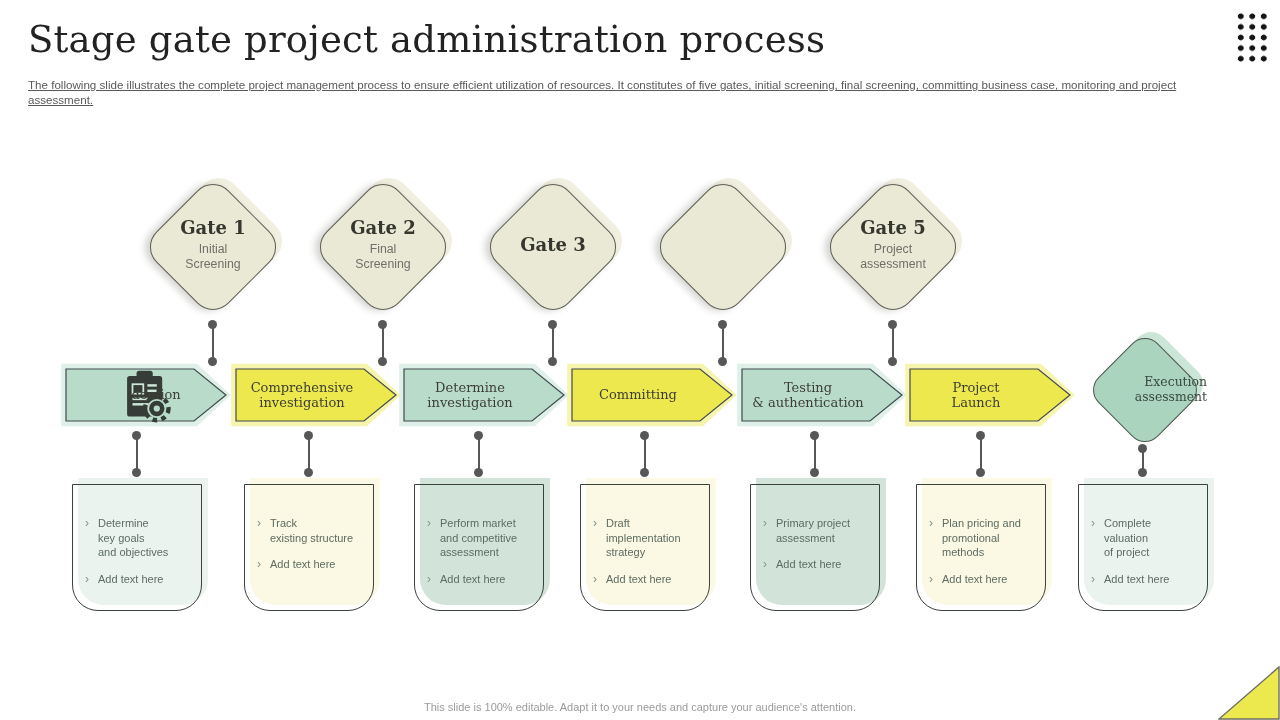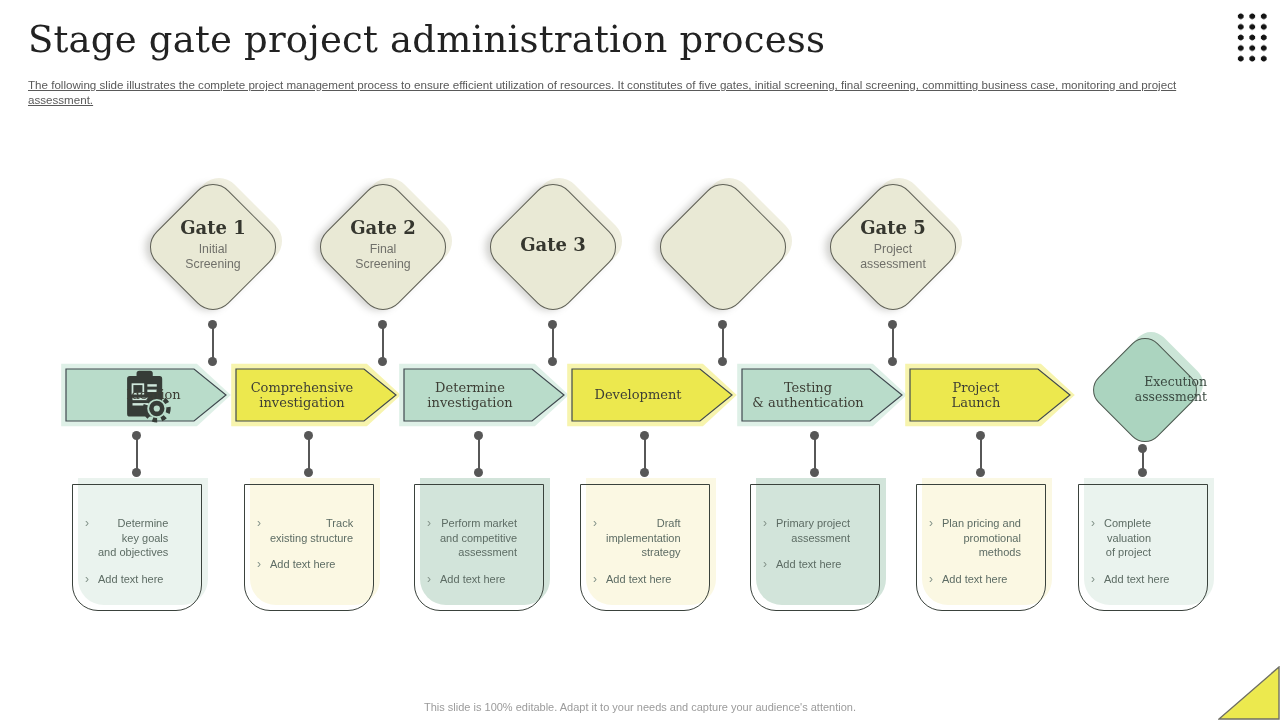--- a/index.html
+++ b/index.html
@@ -96,21 +96,21 @@
     position:absolute; inset:0; border:1px solid #3a423c;
     border-radius:0 0 26px 26px;
   }
   .note-content {
     position:absolute; inset:0; padding:32px 8px 12px 13px;
     display:flex; flex-direction:column; gap:12px;
   }
   .bullet { display:flex; gap:9px; }
   .chev { font-size:12px; line-height:1.3; color:#84938a; flex:0 0 auto; }
   .bt {
-    font-size:11px; line-height:1.32; color:#5d6c64; white-space:pre-line;text-align:right;
+    font-size:11px; line-height:1.32; color:#5d6c64; white-space:pre-line;
   }
 
   
   .footer-note {
     position:absolute; left:0; right:0; top:701px; text-align:center;
     font-size:11px; color:#9b9b9b;
   }
   .corner-tri { position:absolute; right:0; bottom:0; width:62px; height:54px; }
 </style>
 </head>
@@ -214,21 +214,21 @@
     <polygon points="1,1 129,1 161,27 129,53 1,53" fill="#b9dcca" stroke="#40494f" stroke-width="1.2"></polygon>
   </svg>
   <div class="arrow-label">Determine investigation</div>
 </div>
 
 <div class="arrow" style="left:571px">
   <svg viewBox="0 0 162 54" preserveAspectRatio="none">
     <polygon points="1,1 129,1 161,27 129,53 1,53" fill="#f7f4ad" transform="translate(81,27) scale(1.06,1.2) translate(-81,-27)"></polygon>
     <polygon points="1,1 129,1 161,27 129,53 1,53" fill="#ece84e" stroke="#40494f" stroke-width="1.2"></polygon>
   </svg>
-  <div class="arrow-label">Development</div>
+  <div class="arrow-label">Committing</div>
 </div>
 
 <div class="arrow" style="left:741px">
   <svg viewBox="0 0 162 54" preserveAspectRatio="none">
     <polygon points="1,1 129,1 161,27 129,53 1,53" fill="#def0e7" transform="translate(81,27) scale(1.06,1.2) translate(-81,-27)"></polygon>
     <polygon points="1,1 129,1 161,27 129,53 1,53" fill="#b9dcca" stroke="#40494f" stroke-width="1.2"></polygon>
   </svg>
   <div class="arrow-label">Testing
 &amp; authentication</div>
 </div>

